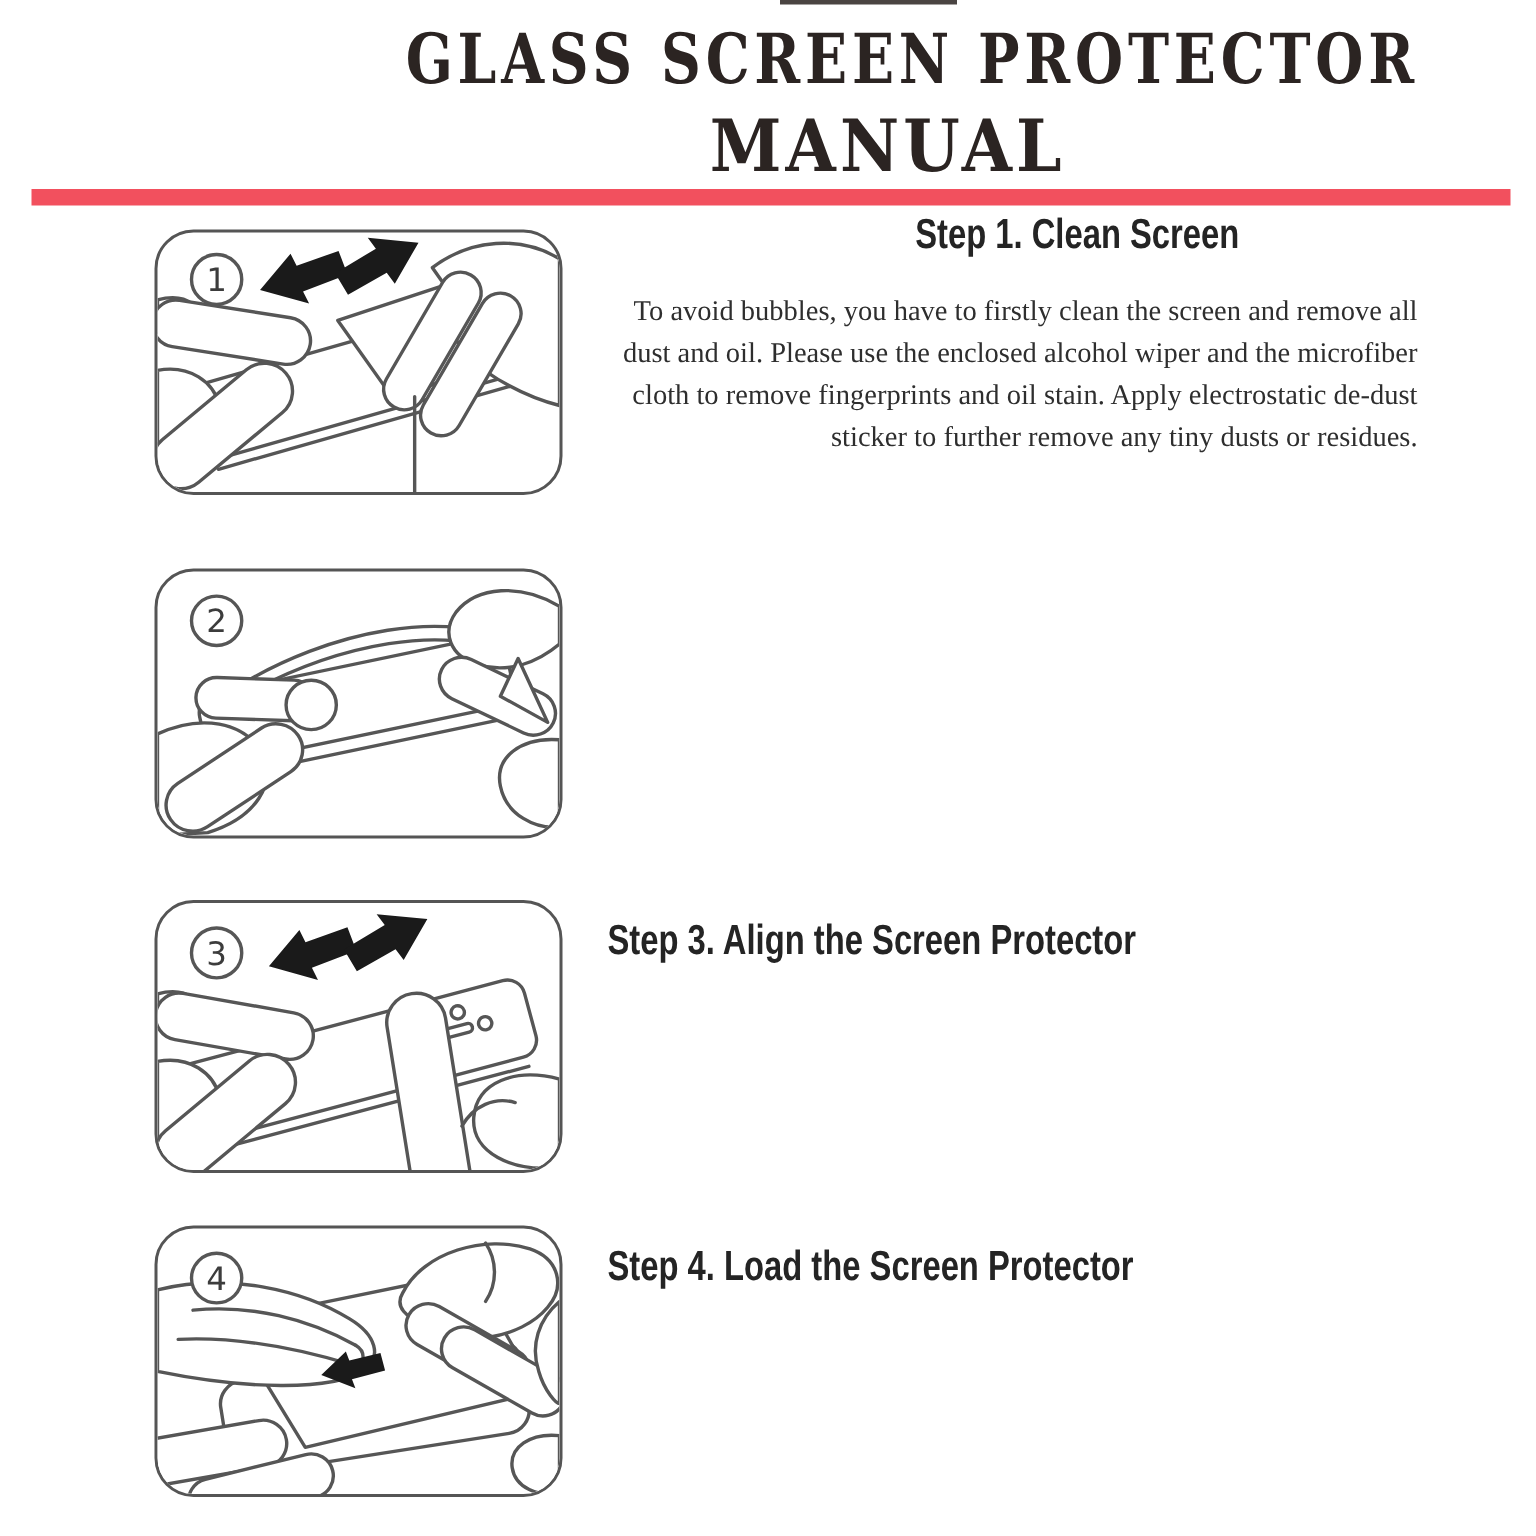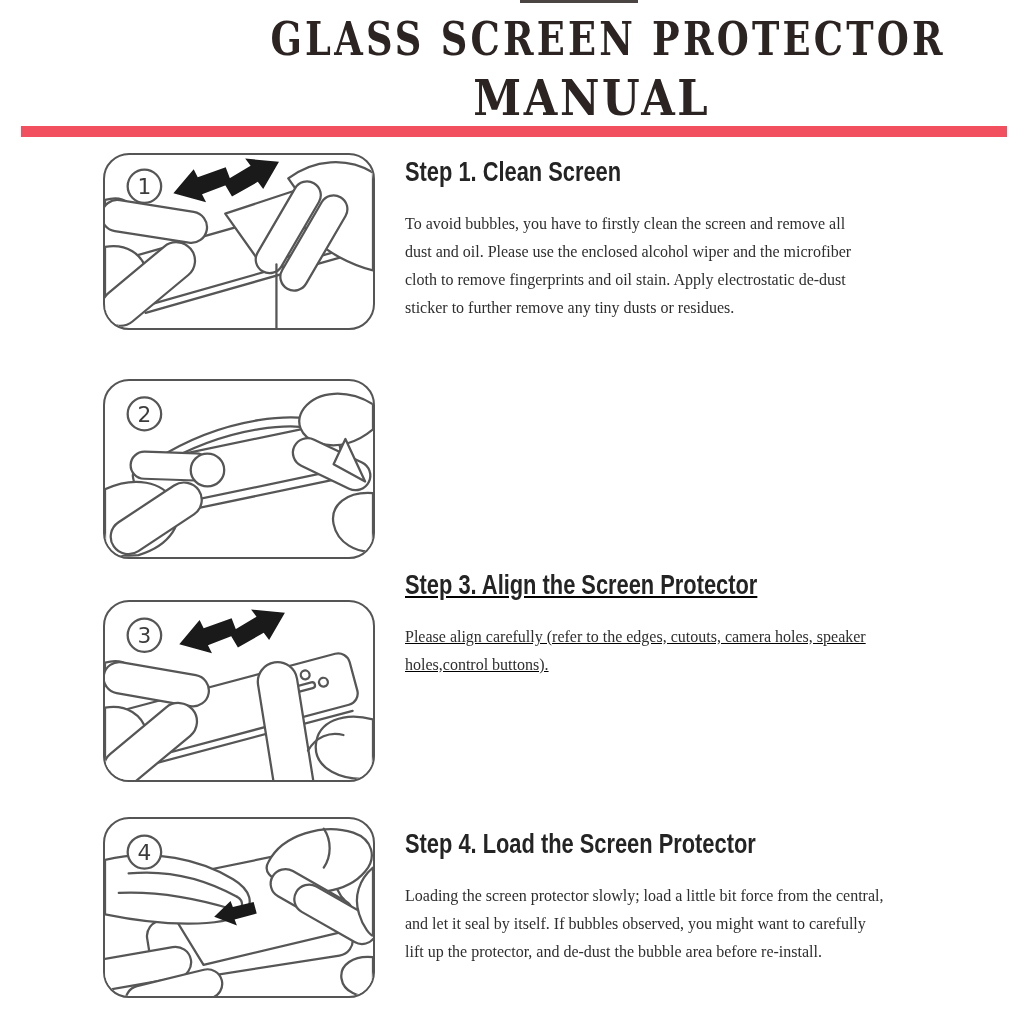--- a/index.html
+++ b/index.html
@@ -47,30 +47,30 @@
   }
   .lineart .nofill { fill:none; }
   .lineart use.arrow { fill:#1a1a1a; stroke:none; }
   .lineart text {
     stroke:none; fill:#3c3c3c;
     font-family:"DejaVu Sans", sans-serif; font-size:22px;
   }
 
   
   .steptext { position:absolute; left:405px; width:540px; }
-  .st1 { top:156px; } .st2 { top:364px; } .st3 { top:569px;text-decoration:underline; } .st4 { top:828px; }
+  .st1 { top:140px;text-align:right; } .st2 { top:364px; } .st3 { top:611px; } .st4 { top:828px; }
   .steptext h2 {
     margin:0; font-size:28px; font-weight:bold; color:#242424;
     transform:scaleX(0.78); transform-origin:left center; white-space:nowrap;
     letter-spacing:0px;
   }
   .steptext p {
     margin:22px 0 0 0;
     font-family:"Liberation Serif", serif;
-    font-size:16px; line-height:28px; color:#2e2e2e;
+    font-size:19px; line-height:28px; color:#2e2e2e;
     white-space:pre-line;
   }
 </style>
 </head>
 <body style="background: rgb(255, 255, 255);">
 
 <svg width="0" height="0" style="position:absolute">
   <defs>
     <path id="fat-arrow" d="M -30,-6 L 2,-10 L 0,-19 L 30,-2 L 4,17 L 2,8 L -28,11 Z"></path>
   </defs>
@@ -186,24 +186,19 @@
     <h2>Step 1. Clean Screen</h2>
     <p>To avoid bubbles, you have to firstly clean the screen and remove all
 dust and oil. Please use the enclosed alcohol wiper and the microfiber
 cloth to remove fingerprints and oil stain. Apply electrostatic de-dust
 sticker to further remove any tiny dusts or residues.</p>
   </section>
 
 
   <section class="steptext st3">
     <h2>Step 3. Align the Screen Protector</h2>
-    <p>Please align carefully (refer to the edges, cutouts, camera holes, speaker
-holes,control buttons).</p>
   </section>
 
   <section class="steptext st4">
     <h2>Step 4. Load the Screen Protector</h2>
-    <p>Loading the screen protector slowly; load a little bit force from the central,
-and let it seal by itself. If bubbles observed, you might want to carefully
-lift up the protector, and de-dust the bubble area before re-install.</p>
   </section>
 
 </div>
 
 </body></html>

